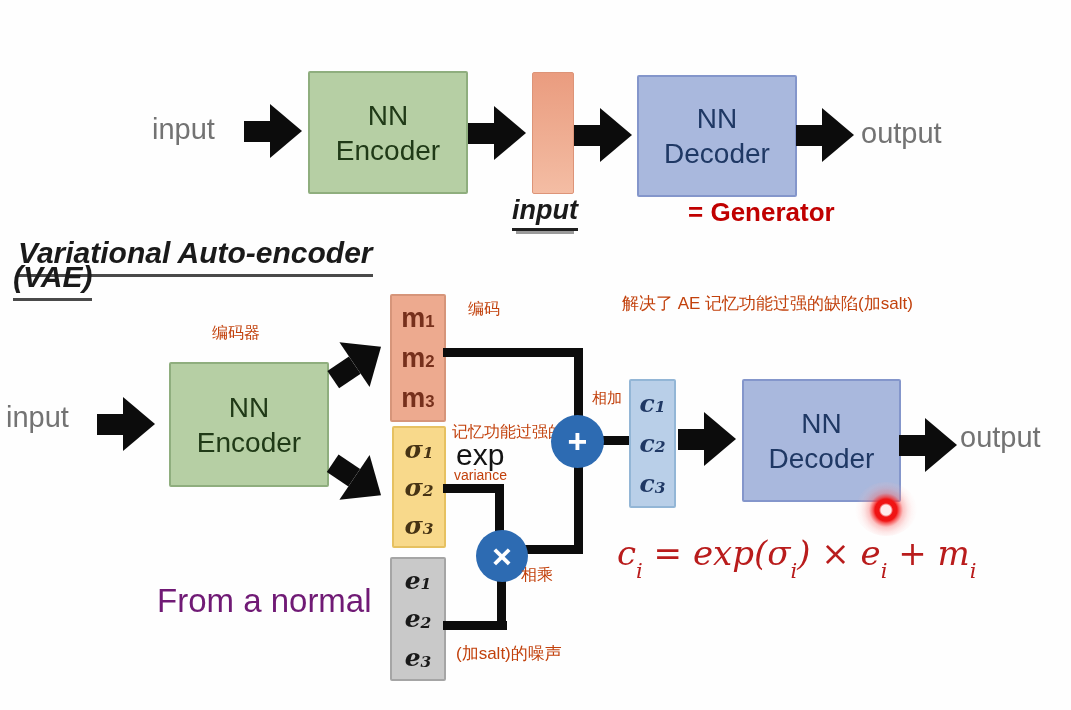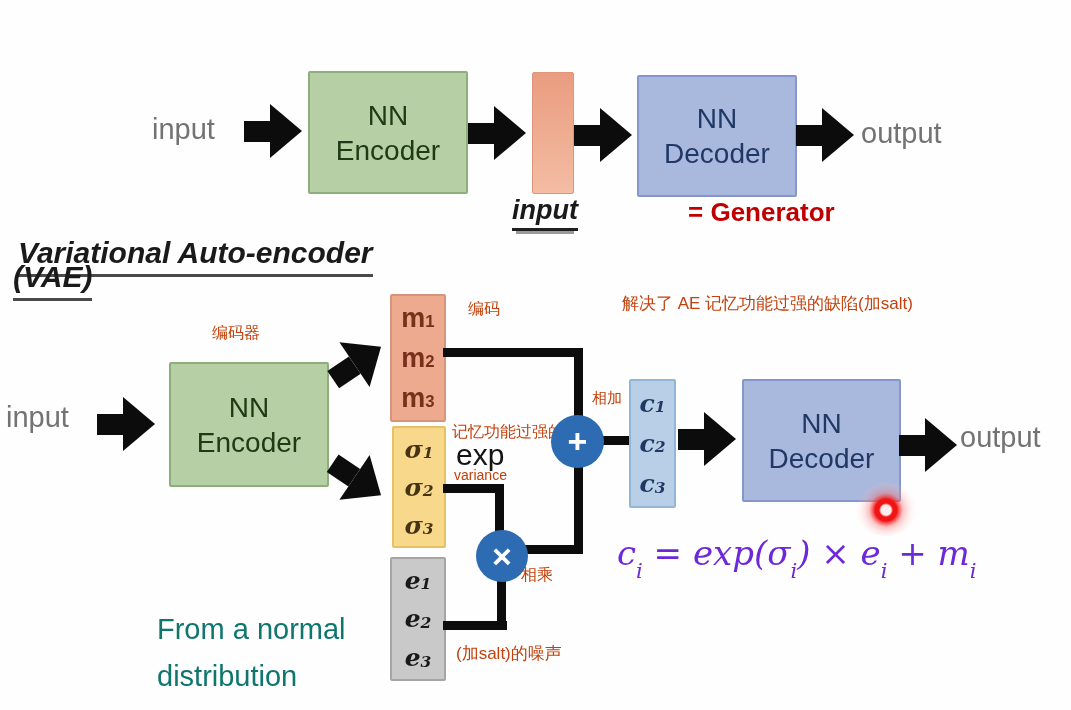--- a/index.html
+++ b/index.html
@@ -71,25 +71,25 @@
     position:absolute;border-radius:50%;background:#2d6bb2;color:#ffffff;
     display:flex;align-items:center;justify-content:center;
     font-size:34px;font-weight:bold;font-family:"Liberation Sans",sans-serif;
   }
 
   
   .red-note{color:#c2410c;white-space:nowrap;line-height:1.1;}
 
   
   .exp-label{font-size:30px;color:#141414;white-space:nowrap;}
-  .from-normal{font-size:29px;color:#0f766e;line-height:1.62;white-space:nowrap;margin-top:32px;}
+  .from-normal{font-size:33px;color:#701a75;line-height:1.62;white-space:nowrap;}
 
   
   .formula{
-    font-family:"DejaVu Serif",serif;font-style:italic;font-size:34px;color:#6d28d9;
+    font-family:"DejaVu Serif",serif;font-style:italic;font-size:34px;color:#b91c1c;
     white-space:pre;
   }
 
   
   .laser{
     width:62px;height:54px;border-radius:50%;
     background:
       radial-gradient(circle at 50% 52%, rgba(255,235,235,0.95) 0px 5px,
         #f01414 7px 11px, rgba(244,50,50,0.8) 13px, rgba(248,110,110,0.4) 17px,
         rgba(250,150,150,0.22) 22px, rgba(255,190,190,0.12) 26px, rgba(255,220,220,0) 31px);
@@ -207,21 +207,20 @@
         <sub>2</sub>
       </div>
     <div class="vrow">
         <span>e</span>
         <sub>3</sub>
       </div>
   </div>
 
   <div class="abs from-normal" style="left:157px;top:574px;">
     <div>From a normal</div>
-    <div>distribution</div>
   </div>
 
   <div class="abs red-note" style="left:452px;top:423px;font-size:16px;">记忆功能过强的缺陷</div>
   <div class="abs exp-label" style="left:456px;top:438px;">exp</div>
   <div class="abs red-note" style="left:454px;top:468px;font-size:14px;">variance</div>
 
   <div class="line" style="left:443px;top:348px;width:140px;height:9px;"></div>
   <div class="line" style="left:574px;top:348px;width:9px;height:72px;"></div>
   <div class="line" style="left:443px;top:484px;width:61px;height:9px;"></div>
   <div class="line" style="left:495px;top:484px;width:9px;height:50px;"></div>

